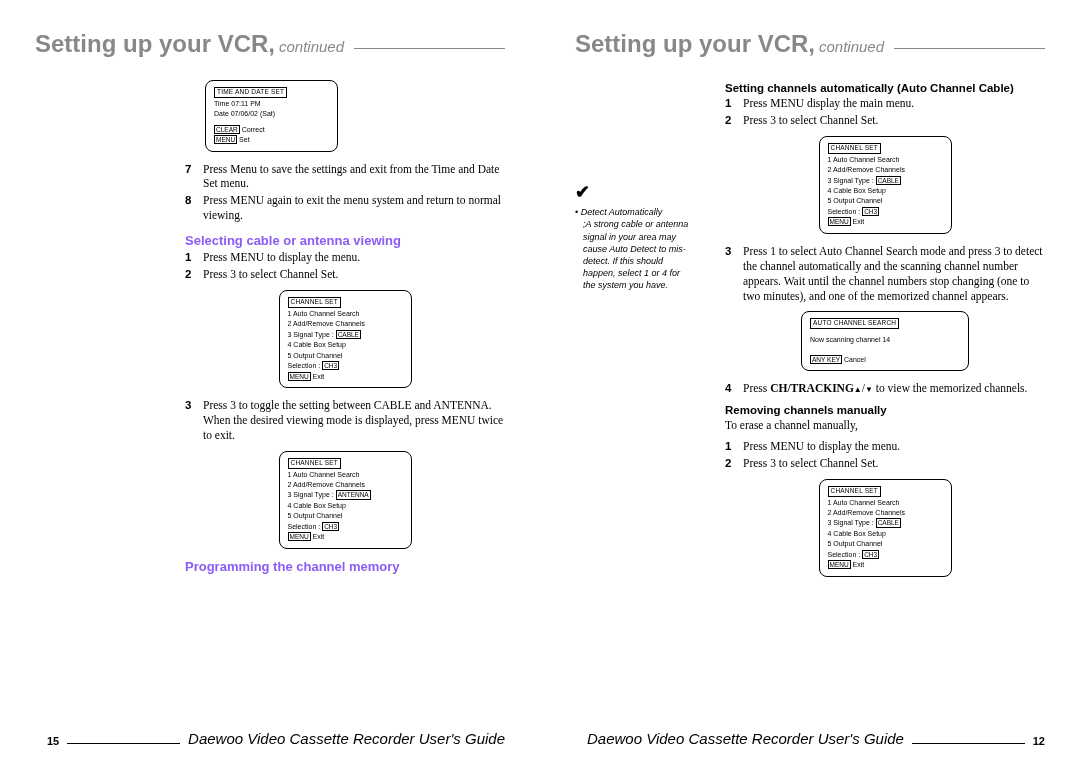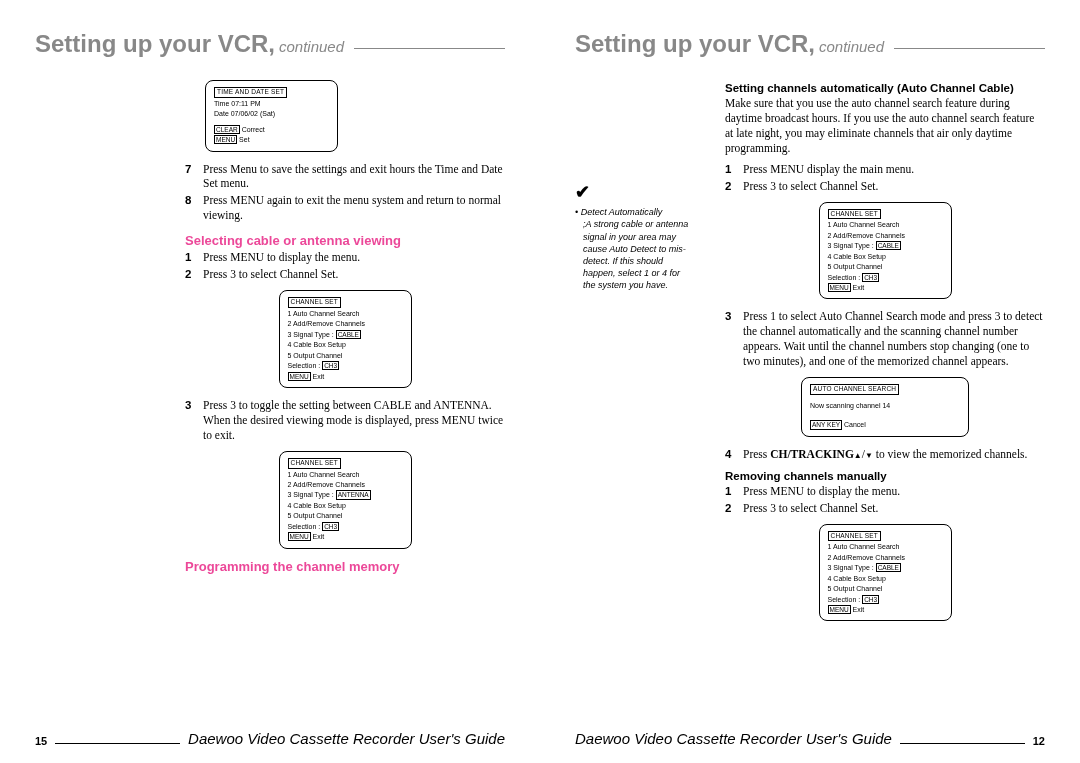--- a/index.html
+++ b/index.html
@@ -46,21 +46,21 @@
   .page-title .rule {
     flex: 1;
     border-top: 1.5px solid #888;
     position: relative;
     top: -3px;
   }
   .section-head {
     font-family: Arial, Helvetica, sans-serif;
     font-weight: bold;
     font-size: 13px;
-    color: #ec4899;
+    color: #8b5cf6;
     margin-top: 10px;
     margin-bottom: 2px;
   }
   .section-head.black { color:#000; }
   .body-text {
     font-size: 11.5px;
     line-height: 1.3;
     margin: 2px 0 6px 0;
   }
   .indent-block { padding-left: 150px; }
@@ -100,21 +100,21 @@
   .boxed {
     border: 1px solid #000;
     padding: 0 1px;
     display: inline-block;
     font-size: 6.5px;
     line-height: 1.1;
   }
   .footer {
     position: absolute;
     bottom: 16px;
-    left: 35px;
+    left: 47px;
     right: 35px;
     display: flex;
     align-items: flex-end;
     font-family: Arial, Helvetica, sans-serif;
     font-size: 11px;
   }
   .footer .pnum { font-weight: bold; }
   .footer .rule { flex:1; border-top:1px solid #000; margin: 0 8px 3px 8px;}
   .footer .ftitle { font-style: italic; font-size: 15px; }
   .note-col {
@@ -156,21 +156,21 @@
       <div class="osd" style="margin-left:20px;margin-right:auto;">
         <span class="osd-title">TIME AND DATE SET</span>
         <div class="row">Time   07:11 PM</div>
         <div class="row">Date   07/06/02 (Sat)</div>
         <div class="row" style="margin-top:6px"><span class="boxed">CLEAR</span><span> Correct</span></div>
         <div class="row"><span class="boxed">MENU</span><span> Set</span></div>
       </div>
 
       <div class="step">
         <div class="num">7</div>
-        <div class="txt">Press Menu to save the settings and exit hours the Time and Date Set menu.</div>
+        <div class="txt">Press Menu to save the settings and exit from the Time and Date Set menu.</div>
       </div>
       <div class="step">
         <div class="num">8</div>
         <div class="txt">Press MENU again to exit the menu system and return to normal viewing.</div>
       </div>
 
       <div class="section-head">Selecting cable or antenna viewing</div>
 
       <div class="step">
         <div class="num">1</div>
@@ -226,21 +226,20 @@
     </div>
 
     <div class="note-col">
       <span class="check">✔</span>
       <div>• <span>Detect Automatically</span></div>
       <div style="padding-left:8px;">;A strong cable or antenna signal in your area may cause Auto Detect to mis-detect. If this should happen, select 1 or 4 for the system you have.</div>
     </div>
 
     <div class="right-body">
       <div class="section-head black" style="font-size:11.5px;">Setting channels automatically (Auto Channel Cable)</div>
-      <div class="body-text">Make sure that you use the auto channel search feature during daytime broadcast hours. If you use the auto channel search feature at late night, you may eliminate channels that air only daytime programming.</div>
 
       <div class="step">
         <div class="num">1</div>
         <div class="txt">Press MENU display the main menu.</div>
       </div>
       <div class="step">
         <div class="num">2</div>
         <div class="txt">Press 3 to select Channel Set.</div>
       </div>
 
@@ -267,20 +266,21 @@
       </div>
 
       <div class="step">
         <div class="num">4</div>
         <div class="txt">
           <span>Press </span><b>CH/TRACKING</b><span class="tri-up"></span>/<span class="tri-dn"></span><span> to view the memorized channels.</span>
         </div>
       </div>
 
       <div class="section-head black" style="font-size:11.5px;margin-top:8px;">Removing channels manually</div>
+      <div class="body-text">To erase a channel manually,</div>
 
       <div class="step">
         <div class="num">1</div>
         <div class="txt">Press MENU to display the menu.</div>
       </div>
       <div class="step">
         <div class="num">2</div>
         <div class="txt">Press 3 to select Channel Set.</div>
       </div>
 

